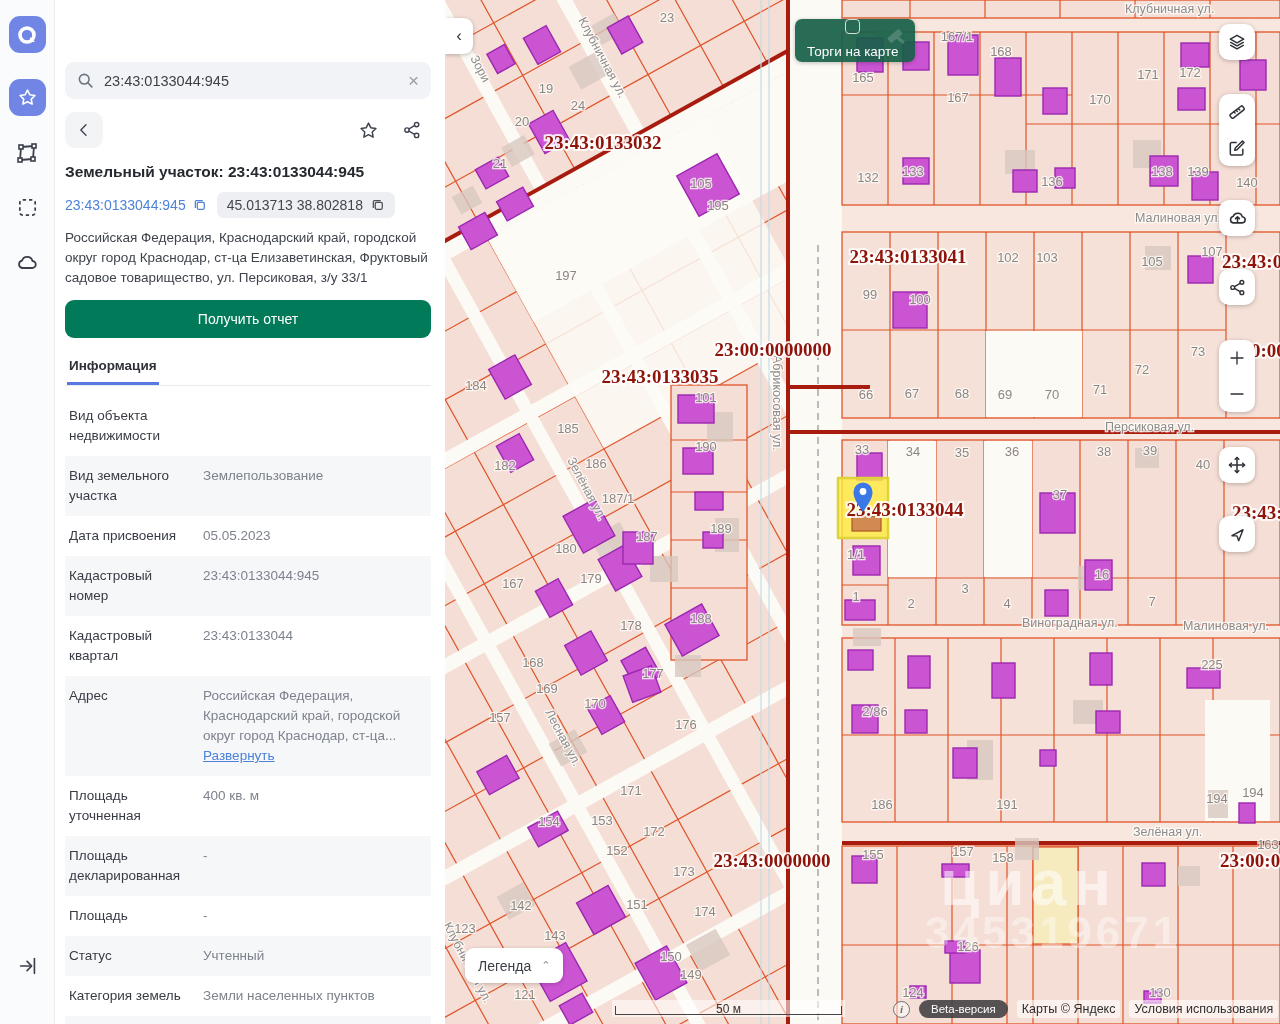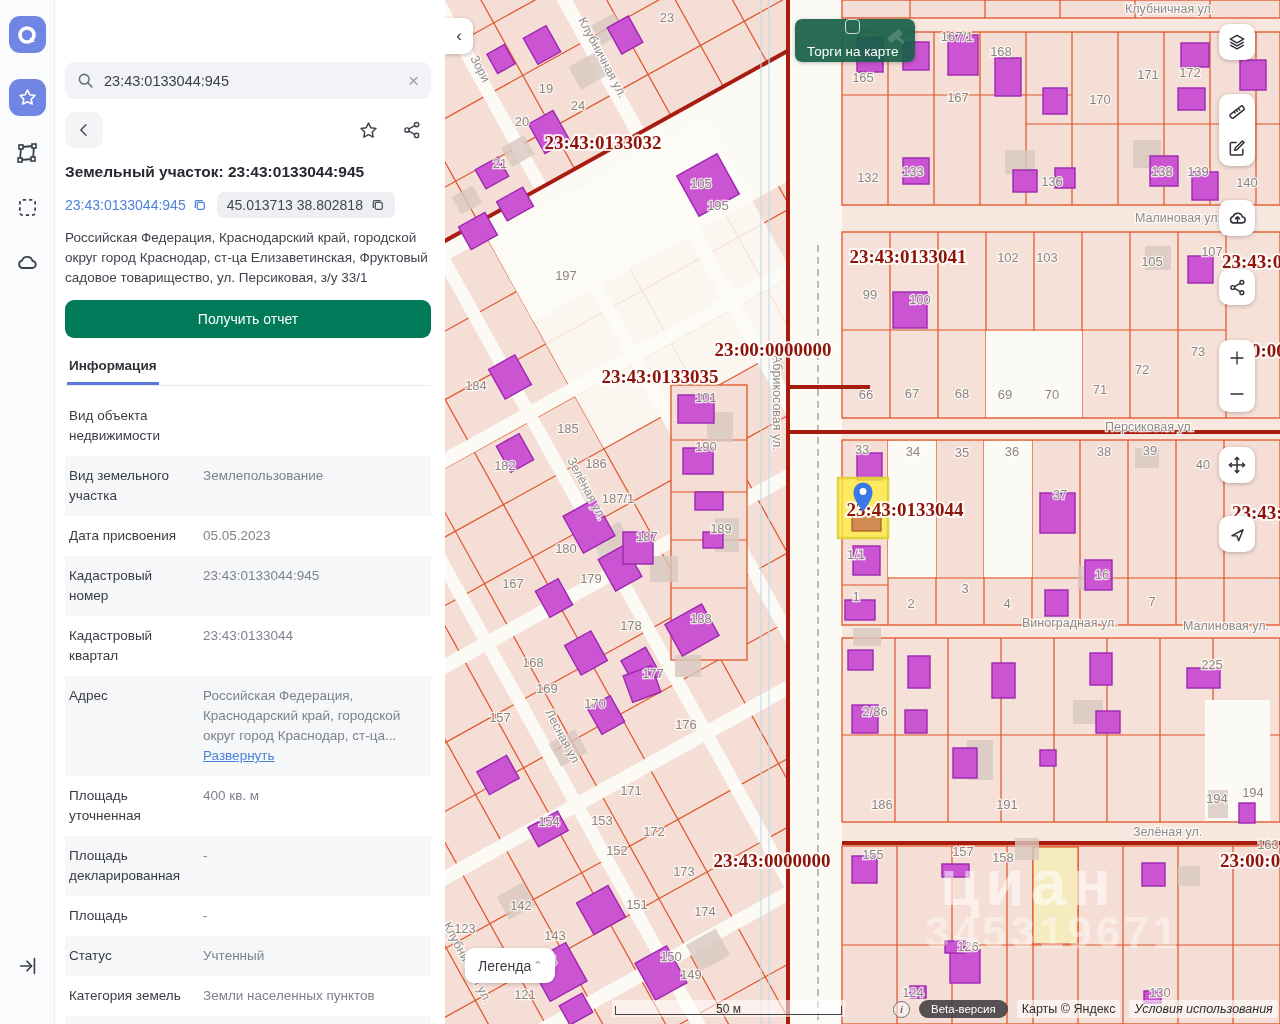--- a/index.html
+++ b/index.html
@@ -71,40 +71,40 @@
   .torgi .gavel { position:absolute; right:6px; top:4px; width:26px; height:26px; opacity:.18; }
 
   .tools { position:absolute; right:25px; top:24px; width:36px; z-index:5; }
   .tool-group { background:#fff; border-radius:10px; box-shadow:0 1px 4px rgba(0,0,0,.25);
     margin-bottom:0; }
   .tool { width:36px; height:36px; display:flex; align-items:center; justify-content:center;
     cursor:pointer; color:#2e3138; }
   .tg { position:absolute; right:0; }
 
   .legend-btn { position:absolute; left:20px; top:948px; height:35px; background:#fff; border-radius:9px;
-    box-shadow:0 1px 4px rgba(0,0,0,.22); display:flex; align-items:center; padding:0 13px; gap:2px;
+    box-shadow:0 1px 4px rgba(0,0,0,.22); display:flex; align-items:center; padding:0 13px; gap:10px;
     font-size:14px; color:#3a3f47; cursor:pointer; z-index:5;}
   .legend-btn .caret { color:#8a8f98; font-size:11px; }
 
   .scalebar { position:absolute; left:167px; top:1000px; width:233px; height:17px;
     background:rgba(255,255,255,.55); display:flex; align-items:flex-end; justify-content:center; z-index:4;}
   .scalebar .line { position:absolute; left:3px; right:3px; bottom:2px; height:9px;
     border-left:1.5px solid #444; border-right:1.5px solid #444; border-bottom:1.5px solid #444; }
   .scalebar .slabel { position:relative; font-size:12px; color:#333; bottom:1px;}
 
   .attr { position:absolute; top:1000px; left:448px; display:flex; align-items:center; gap:9px; z-index:5;}
   .info-i { width:17px; height:17px; border-radius:50%; border:1.5px solid #6d7278; color:#6d7278;
     font-size:11px; display:flex; align-items:center; justify-content:center;
     font-family:"Liberation Serif",serif; font-style:italic; font-weight:bold;
     background:rgba(255,255,255,.5); cursor:pointer;}
   .beta { background:rgba(58,58,60,.85); color:#fff; border-radius:11px; padding:3px 12px;
     font-size:11.5px; }
   .yx { font-size:12.5px; color:#2e2e2e; background:rgba(255,255,255,.6); padding:2px 5px;
     border-radius:3px;}
-  .yx a { color:#2e2e2e; text-decoration:none; cursor:pointer;font-style:italic;}
+  .yx a { color:#2e2e2e; text-decoration:none; cursor:pointer;}
 
   .icon-st { stroke:#3a3f4a; stroke-width:1.8; fill:none; stroke-linecap:round; stroke-linejoin:round;}
   .icon-dk { stroke:#3f4450; stroke-width:1.7; fill:none; stroke-linecap:round; stroke-linejoin:round;}
   .icon-bl { stroke:#4d82d8; stroke-width:1.6; fill:none; }
   .icon-gr { stroke:#4a4e55; stroke-width:1.6; fill:none; }
   .icon-tl { stroke:#2e3138; stroke-width:1.8; fill:none; stroke-linecap:round; stroke-linejoin:round;}
 </style>
 </head>
 <body>
 

